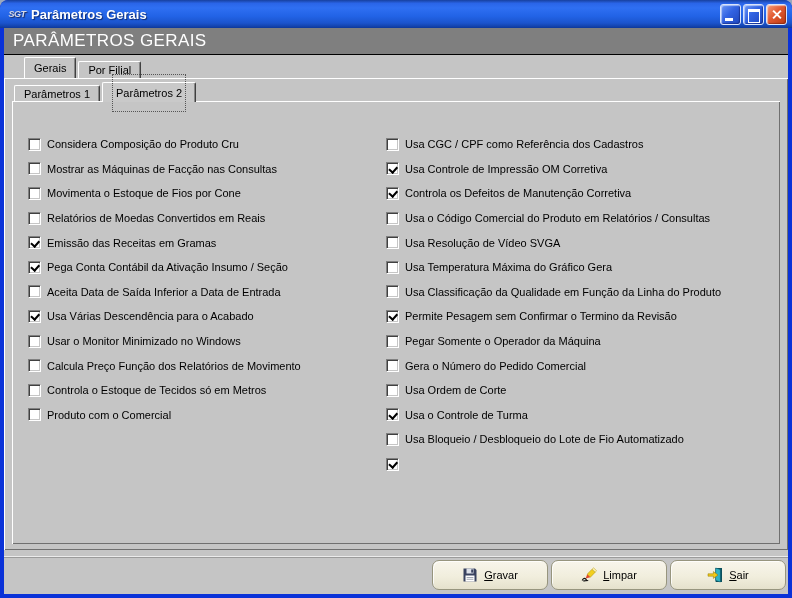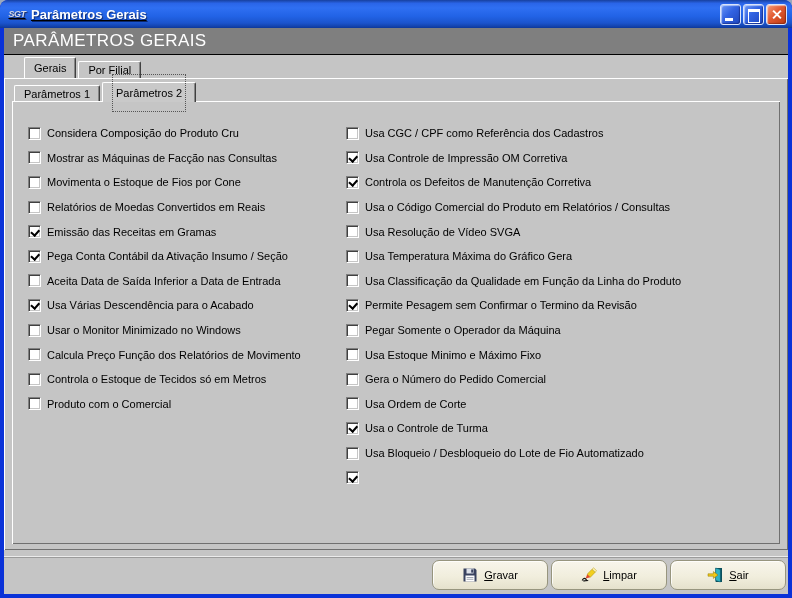--- a/index.html
+++ b/index.html
@@ -7,21 +7,20 @@
   .window {
     position:relative; width:792px; height:598px; overflow:hidden;
     font-family:"Liberation Sans", sans-serif;
     background:#0a32d8; border-radius:8px 8px 0 0;
   }
   
   .titlebar {
     height:28px; display:flex; align-items:center; padding:0 5px 0 6px;
     background:linear-gradient(180deg,#17409f 0%,#2a65e8 12%,#2f6ff2 28%,#2263e6 58%,#1b54cd 82%,#1343ad 94%,#0d3899 100%);
     border-radius:8px 8px 0 0;
-    text-decoration:underline;
   }
   .app-icon {
     width:22px; height:16px; display:flex; align-items:center; justify-content:center;
     font:italic bold 9px "Liberation Sans", sans-serif; letter-spacing:-0.5px;
     color:#d6dae6; text-shadow:1px 1px 1px #1a2a60;
   }
   .title-text {
     flex:1; margin-left:3px; color:#fff; font-weight:bold; font-size:13px;
     text-shadow:1px 1px 1px rgba(0,0,20,.55); white-space:nowrap; overflow:hidden;
   }
@@ -62,21 +61,21 @@
     box-shadow:inset 1px 0 0 #fff, inset -1px -1px 0 #6f6f6f; }
   .tabs-inner { position:absolute; top:3px; left:10px; height:19px; display:flex; align-items:flex-end; z-index:3; }
   .tab.i-active { height:20px; margin-bottom:-1px; background:#c9c9c9; }
   .tab.i-inactive { height:16px; margin-right:2px; }
   .tab .focus-rect { border:1px dotted #555; padding:12px 3px; }
   .inner-page {
     position:absolute; top:22px; left:8px; right:8px; bottom:6px; background:#c5c5c5;
     box-shadow:inset 1px 1px 0 #ffffff, inset -1px -1px 0 #707070;
   }
   
-  .cols { position:absolute; inset:0; padding:20px 4px 0 16px; display:flex; }
+  .cols { position:absolute; inset:0; padding:31px 4px 0 16px; display:flex;gap:40px; }
   .col-left { width:318px; flex:none; }
   .col-right { flex:1; }
   .check-row { display:flex; align-items:center; height:24.6px; }
   .cb {
     width:13px; height:13px; flex:none; margin-right:6px; position:relative; background:#fff;
     border:1px solid; border-color:#808080 #ffffff #ffffff #808080;
     box-shadow:inset 1px 1px 0 #404040, inset -1px -1px 0 #c6c6c6;
   }
   .cb.checked::after {
     content:""; position:absolute; left:2px; top:2.5px; width:6px; height:3.5px;
@@ -218,24 +217,20 @@
     <span class="cb"></span>
     <span class="lbl">Usa Classificação da Qualidade em Função da  Linha do Produto</span>
   </div>
               <div class="check-row">
     <span class="cb checked"></span>
     <span class="lbl">Permite Pesagem sem Confirmar o Termino da Revisão</span>
   </div>
               <div class="check-row">
     <span class="cb"></span>
     <span class="lbl">Pegar Somente o Operador da Máquina</span>
-  </div>
-              <div class="check-row">
-    <span class="cb"></span>
-    <span class="lbl">Usa Estoque Minimo e Máximo Fixo</span>
   </div>
               <div class="check-row">
     <span class="cb"></span>
     <span class="lbl">Gera o Número do Pedido Comercial</span>
   </div>
               <div class="check-row">
     <span class="cb"></span>
     <span class="lbl">Usa Ordem de Corte</span>
   </div>
               <div class="check-row">

